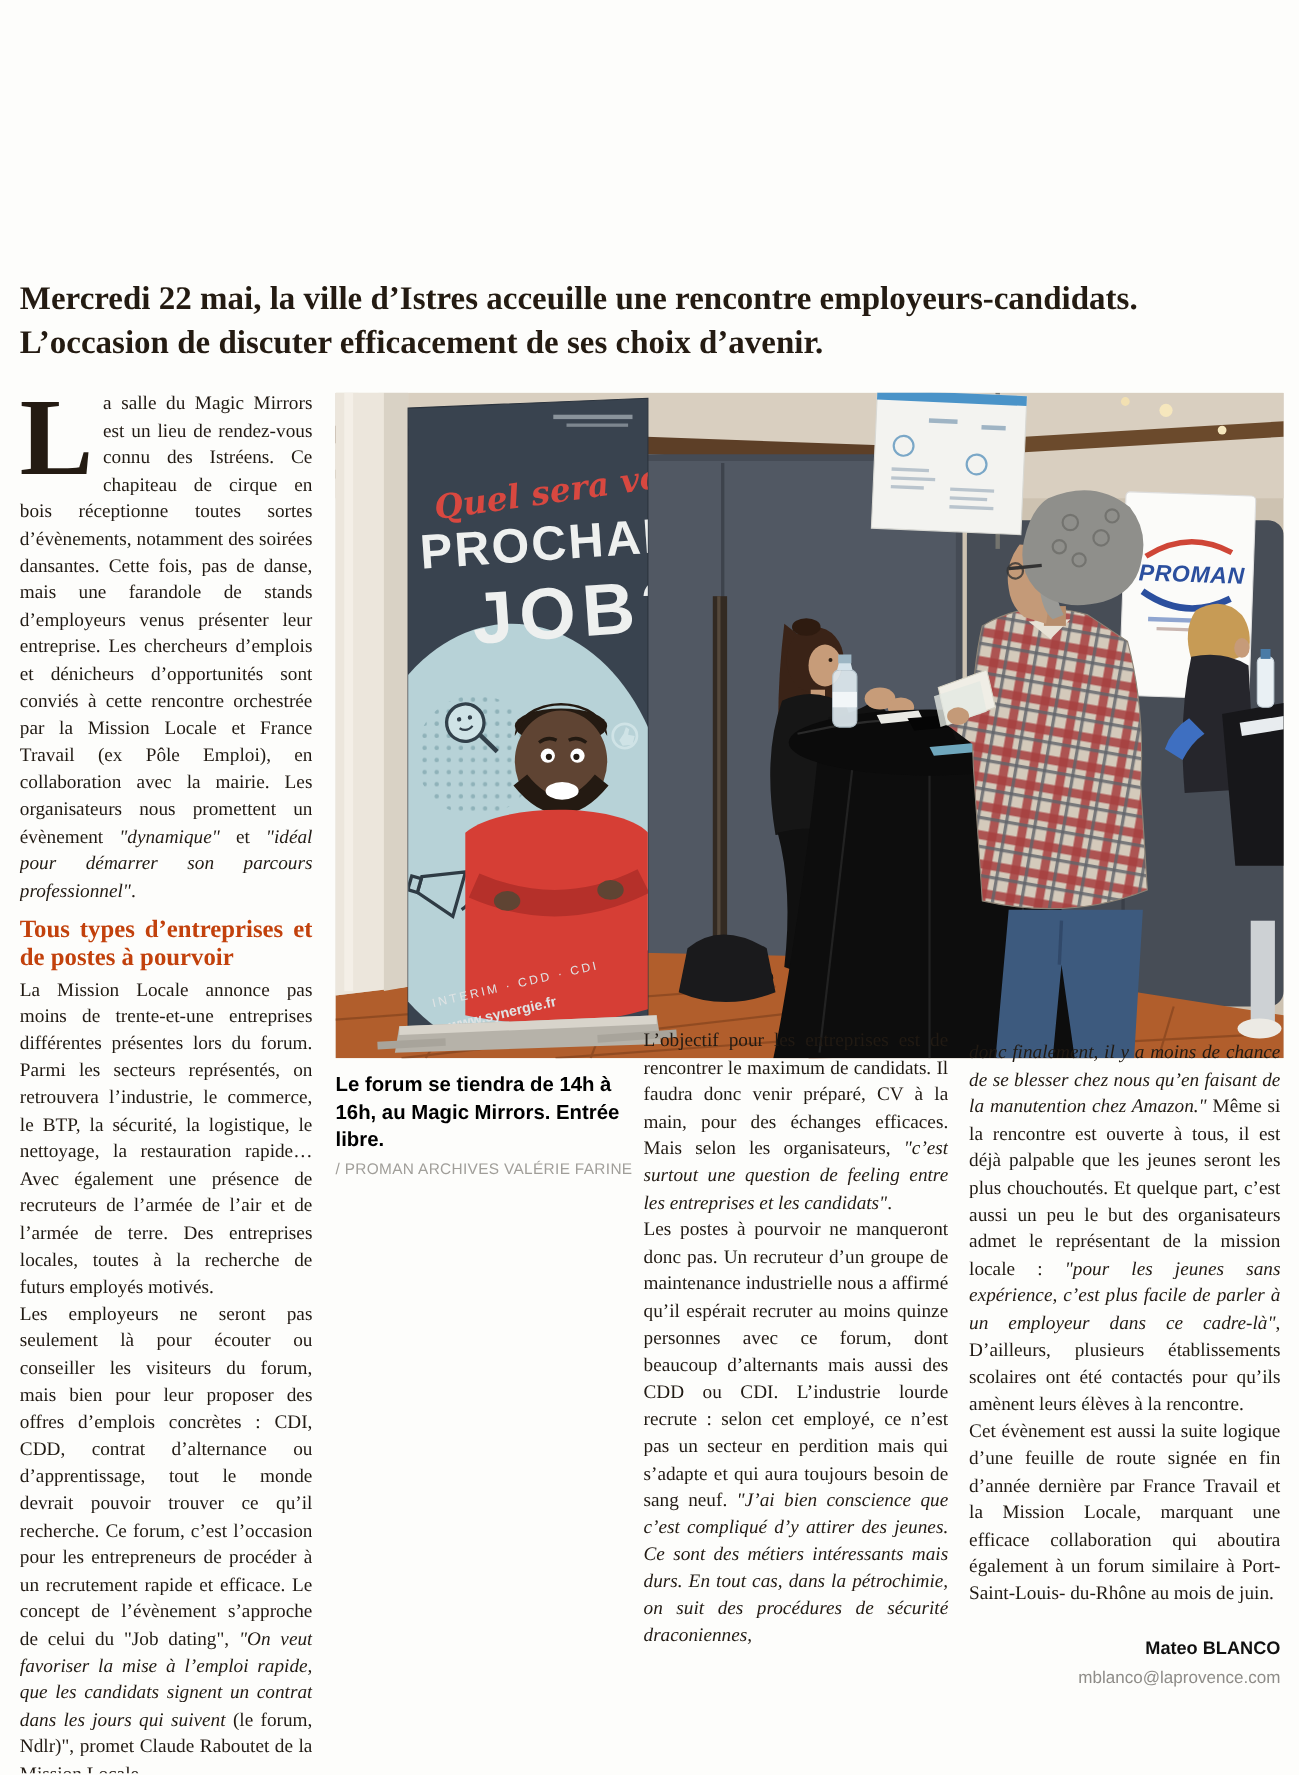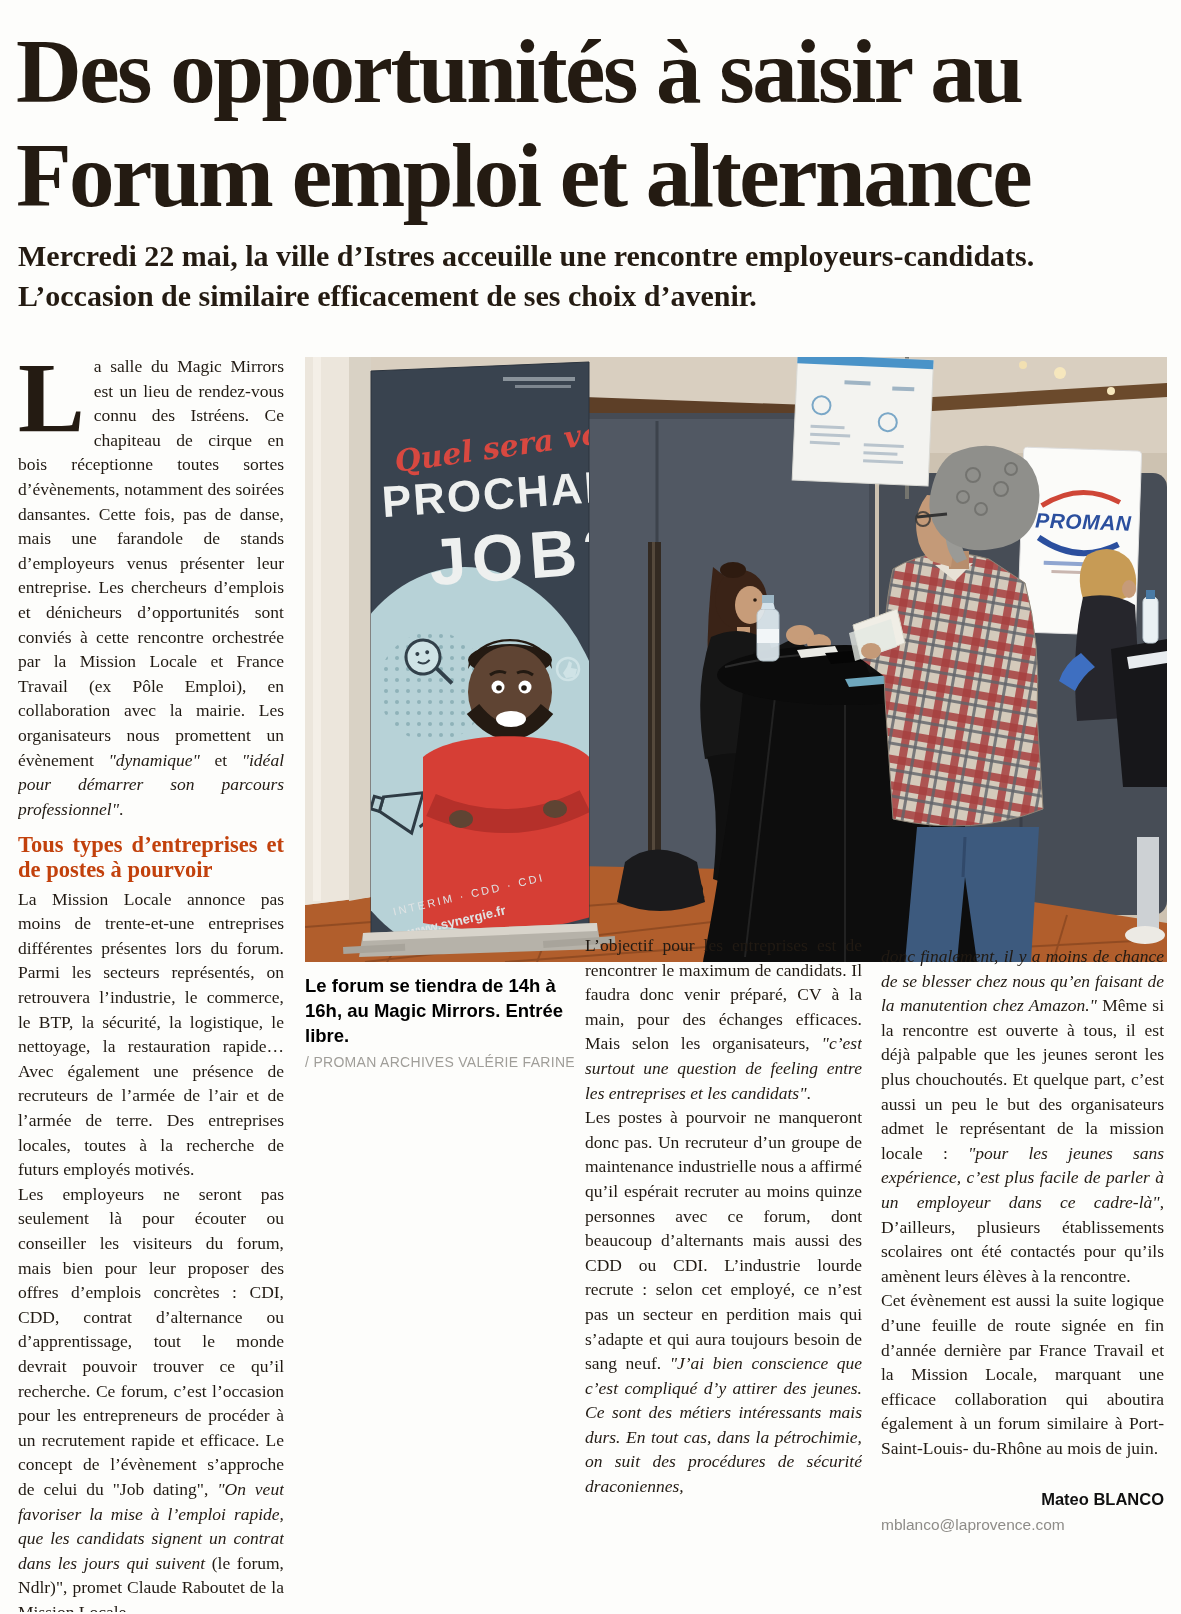--- a/index.html
+++ b/index.html
@@ -1,20 +1,20 @@
 <!DOCTYPE html>
 <html lang="fr"><head>
 <meta charset="utf-8">
 <style>
   html,body{margin:0;padding:0;background:#ffffff;}
   .page{position:relative;width:1181px;height:1614px;background:#fdfdfb;
         font-family:"Liberation Serif",serif;color:#211a13;overflow:hidden;}
   .headline{position:absolute;left:16px;top:20px;width:1152px;margin:0;
         font-size:91px;line-height:1.14;letter-spacing:-2.5px;font-weight:700;color:#241b12;}
-  .standfirst{position:absolute;left:18px;top:236px;width:1140px;
+  .standfirst{position:absolute;left:18px;top:252px;width:1140px;
         font-size:30px;font-weight:700;line-height:1.33;color:#241b12;}
   .col{position:absolute;text-align:justify;font-size:17.5px;line-height:24.6px;
         color:#211a13;hyphens:auto;overflow:hidden;}
   .col-left{left:18px;top:354px;width:266px;height:1258px;}
   .col-middle{left:585px;top:933px;width:277px;height:642px;}
   .col-right{left:881px;top:944px;width:283px;height:625px;}
   .body-para{margin:0;}
   .it{font-style:italic;}
   .dropcap{float:left;font-size:100px;line-height:.78;padding:5px 9px 0 0;
         font-weight:700;color:#241b12;}
@@ -26,25 +26,24 @@
   .photo-fig svg{display:block;}
   .caption{position:absolute;left:305px;top:974px;width:274px;font-family:"Liberation Sans",sans-serif;}
   .cap-bold{font-weight:700;font-size:18.5px;line-height:1.35;color:#000000;}
   .cap-credit{margin-top:5px;font-size:14px;color:#a09e99;letter-spacing:.3px;}
 </style>
 </head>
 <body>
 
 <div class="page">
 
-  <h1 class="headline"><span>Des opportunités à saisir au</span><br><span>Forum emploi et alternance</span></h1>
 
   <div class="standfirst">
     <div>Mercredi 22 mai, la ville d’Istres acceuille une rencontre employeurs-candidats.</div>
-    <div>L’occasion de similaire efficacement de ses choix d’avenir.</div>
+    <div>L’occasion de discuter efficacement de ses choix d’avenir.</div>
   </div>
 
   <div class="col col-left">
       <p class="body-para"><span class="dropcap">L</span><span>a salle du Magic Mirrors est un lieu de rendez-vous connu des Istréens. Ce chapiteau de cirque en bois réceptionne toutes sortes d’évènements, notamment des soirées dansantes. Cette fois, pas de danse, mais une farandole de stands d’employeurs venus présenter leur entreprise. Les chercheurs d’emplois et dénicheurs d’opportunités sont conviés à cette rencontre orchestrée par la Mission Locale et France Travail (ex Pôle Emploi), en collaboration avec la mairie. Les organisateurs nous promettent un évènement </span><span class="it">"dynamique"</span><span> et </span><span class="it">"idéal pour démarrer son parcours professionnel"</span><span>.</span></p>
       <h3 class="col-subhead">Tous types d’entreprises et de postes à pourvoir</h3>
       <p class="body-para"><span>La Mission Locale annonce pas moins de trente-et-une entreprises différentes présentes lors du forum. Parmi les secteurs représentés, on retrouvera l’industrie, le commerce, le BTP, la sécurité, la logistique, le nettoyage, la restauration rapide… Avec également une présence de recruteurs de l’armée de l’air et de l’armée de terre. Des entreprises locales, toutes à la recherche de futurs employés motivés.</span></p>
       <p class="body-para"><span>Les employeurs ne seront pas seulement là pour écouter ou conseiller les visiteurs du forum, mais bien pour leur proposer des offres d’emplois concrètes : CDI, CDD, contrat d’alternance ou d’apprentissage, tout le monde devrait pouvoir trouver ce qu’il recherche. Ce forum, c’est l’occasion pour les entrepreneurs de procéder à un recrutement rapide et efficace. Le concept de l’évènement s’approche de celui du "Job dating", </span><span class="it">"On veut favoriser la mise à l’emploi rapide, que les candidats signent un contrat dans les jours qui suivent</span><span> (le forum, Ndlr)", promet Claude Raboutet de la Mission Locale.</span></p>
     </div>
 
   <figure class="photo-fig">
@@ -275,16 +274,16 @@
     <div class="cap-credit">/ PROMAN ARCHIVES VALÉRIE FARINE</div>
   </figcaption>
 
   <div class="col col-middle">
       <p class="body-para"><span>L’objectif pour les entreprises est de rencontrer le maximum de candidats. Il faudra donc venir préparé, CV à la main, pour des échanges efficaces. Mais selon les organisateurs, </span><span class="it">"c’est surtout une question de feeling entre les entreprises et les candidats"</span><span>.</span></p>
       <p class="body-para"><span>Les postes à pourvoir ne manqueront donc pas. Un recruteur d’un groupe de maintenance industrielle nous a affirmé qu’il espérait recruter au moins quinze personnes avec ce forum, dont beaucoup d’alternants mais aussi des CDD ou CDI. L’industrie lourde recrute : selon cet employé, ce n’est pas un secteur en perdition mais qui s’adapte et qui aura toujours besoin de sang neuf. </span><span class="it">"J’ai bien conscience que c’est compliqué d’y attirer des jeunes. Ce sont des métiers intéressants mais durs. En tout cas, dans la pétrochimie, on suit des procédures de sécurité draconiennes,</span></p>
     </div>
   <div class="col col-right">
       <p class="body-para"><span class="it">donc finalement, il y a moins de chance de se blesser chez nous qu’en faisant de la manutention chez Amazon."</span><span> Même si la rencontre est ouverte à tous, il est déjà palpable que les jeunes seront les plus chouchoutés. Et quelque part, c’est aussi un peu le but des organisateurs admet le représentant de la mission locale : </span><span class="it">"pour les jeunes sans expérience, c’est plus facile de parler à un employeur dans ce cadre-là"</span><span>, D’ailleurs, plusieurs établissements scolaires ont été contactés pour qu’ils amènent leurs élèves à la rencontre.</span></p>
       <p class="body-para"><span>Cet évènement est aussi la suite logique d’une feuille de route signée en fin d’année dernière par France Travail et la Mission Locale, marquant une efficace collaboration qui aboutira également à un forum similaire à Port-Saint-Louis- du-Rhône au mois de juin. </span><span class="byl">Mateo BLANCO</span></p>
-      <p class="body-para" style=""><span class="eml">mblanco@laprovence.com</span></p>
+      <p class="body-para" style="text-align: right;"><span class="eml">mblanco@laprovence.com</span></p>
     </div>
 
 </div>
 
 </body></html>

